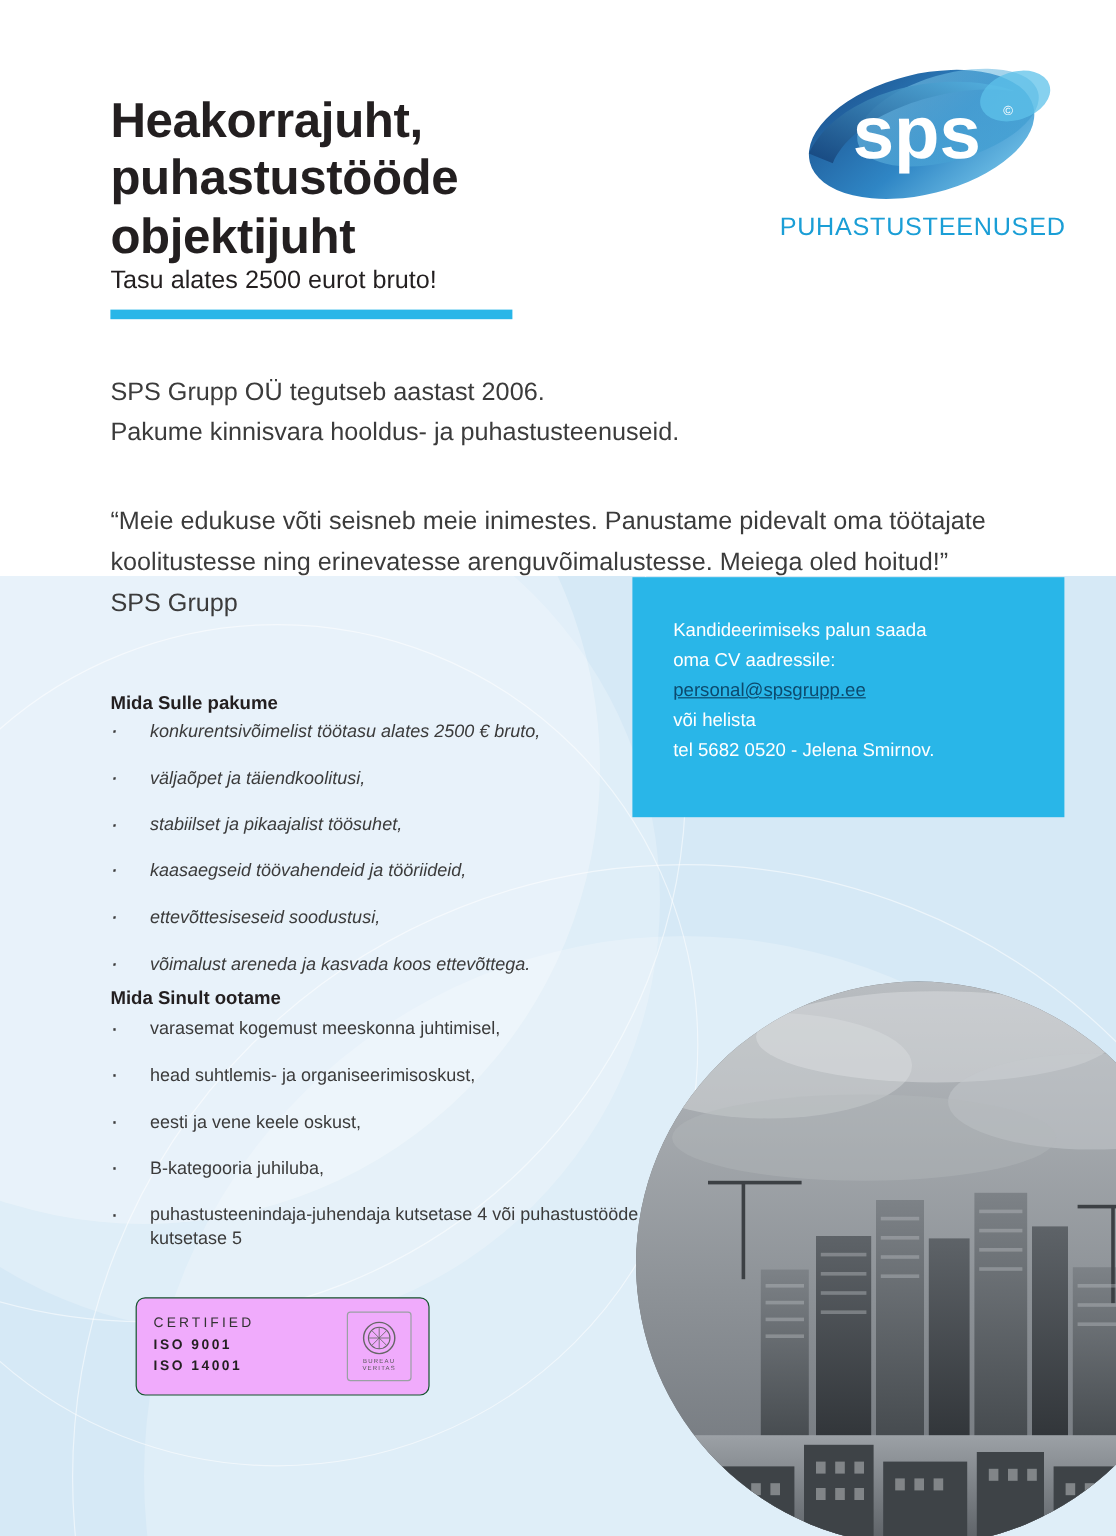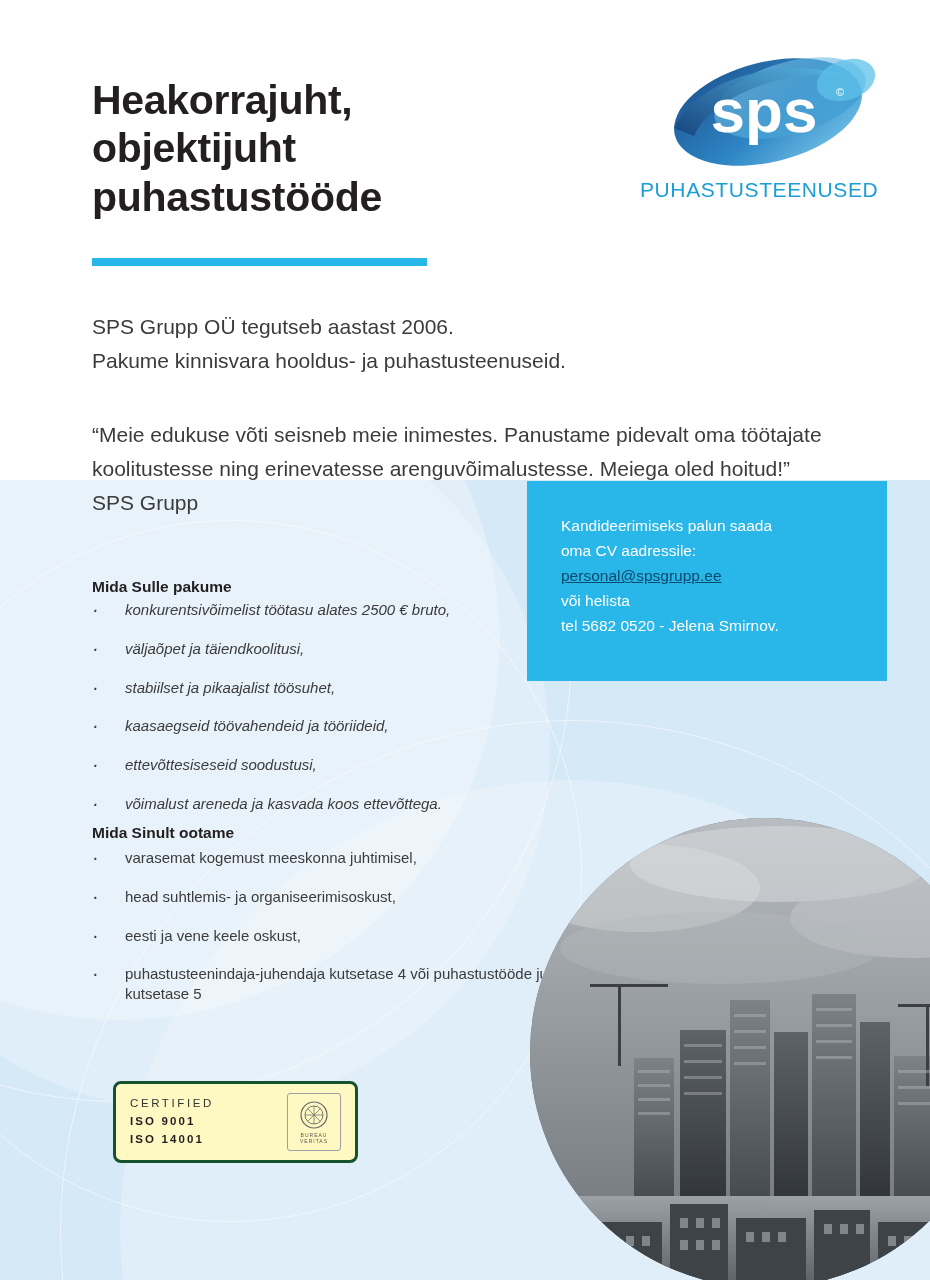--- a/index.html
+++ b/index.html
@@ -79,21 +79,21 @@
     left: 640px;
     top: 50px;
     width: 248px;
     height: 165px;
   }
   .logo-sub {
     position: absolute;
     left: 0;
     top: 128px;
     width: 248px;
-    text-align: left;
+    text-align: right;
     font-size: 21px;
     letter-spacing: 0.6px;
     color: #1a9ed6;
   }
 
   
   .intro {
     position: absolute;
     left: 92px;
     top: 310px;
@@ -176,22 +176,22 @@
   }
   .photo svg { display: block; }
 
   
   .cert {
     position: absolute;
     left: 113px;
     top: 1081px;
     width: 245px;
     height: 82px;
-    background: #fef9c3;
-    border: 3px solid #14532d;
+    background: #f0abfc;
+    border: 1px solid #14532d;
     border-radius: 8px;
     box-sizing: border-box;
     padding: 12px 14px;
     display: flex;
     align-items: center;
     justify-content: space-between;
   }
   .cert-text {
     font-size: 11.5px;
     color: #231f20;
@@ -232,23 +232,24 @@
     <div class="swoosh fill" style="left:-260px; top:-220px; width:760px; height:760px;"></div>
     <div class="swoosh fill2" style="left:-170px; top:-90px; width:720px; height:720px;"></div>
     <div class="swoosh" style="left:-330px; top:-280px; width:900px; height:900px;"></div>
     <div class="swoosh" style="left:-120px; top:40px; width:700px; height:700px;"></div>
     <div class="swoosh fill2" style="left:120px; top:300px; width:900px; height:900px;"></div>
     <div class="swoosh" style="left:60px; top:240px; width:1020px; height:1020px;"></div>
   </div>
 
   <div class="title">
     <div>Heakorrajuht,</div>
+    <div>puhastustööde</div>
     <div>objektijuht</div>
-    <div>puhastustööde</div>
-  </div>
+  </div>
+  <div class="subtitle">Tasu alates 2500 eurot bruto!</div>
   <div class="rule"></div>
 
   <div class="logo-wrap">
     <svg width="248" height="130" viewBox="0 0 248 130">
       <defs>
         <linearGradient id="g1" x1="0" y1="0" x2="1" y2="1">
           <stop offset="0%" stop-color="#1b4f8c"></stop>
           <stop offset="55%" stop-color="#2f86c5"></stop>
           <stop offset="100%" stop-color="#7fcdee"></stop>
         </linearGradient>
@@ -298,20 +299,21 @@
     <li>kaasaegseid töövahendeid ja tööriideid,</li>
     <li>ettevõttesiseseid soodustusi,</li>
     <li>võimalust areneda ja kasvada koos ettevõttega.</li>
   </ul>
 
   <div class="sec-head two">Mida Sinult ootame</div>
   <ul class="bullets two">
     <li>varasemat kogemust meeskonna juhtimisel,</li>
     <li>head suhtlemis- ja organiseerimisoskust,</li>
     <li>eesti ja vene keele oskust,</li>
+    <li>B-kategooria juhiluba,</li>
     <li>puhastusteenindaja-juhendaja kutsetase 4 või puhastustööde juhi kutsetase 5</li>
   </ul>
 
   <div class="photo">
     <svg width="470" height="470" viewBox="0 0 470 470">
       <defs>
         <linearGradient id="sky" x1="0" y1="0" x2="0" y2="1">
           <stop offset="0%" stop-color="#b9bdc1"></stop>
           <stop offset="55%" stop-color="#8d9297"></stop>
           <stop offset="100%" stop-color="#6b7076"></stop>

